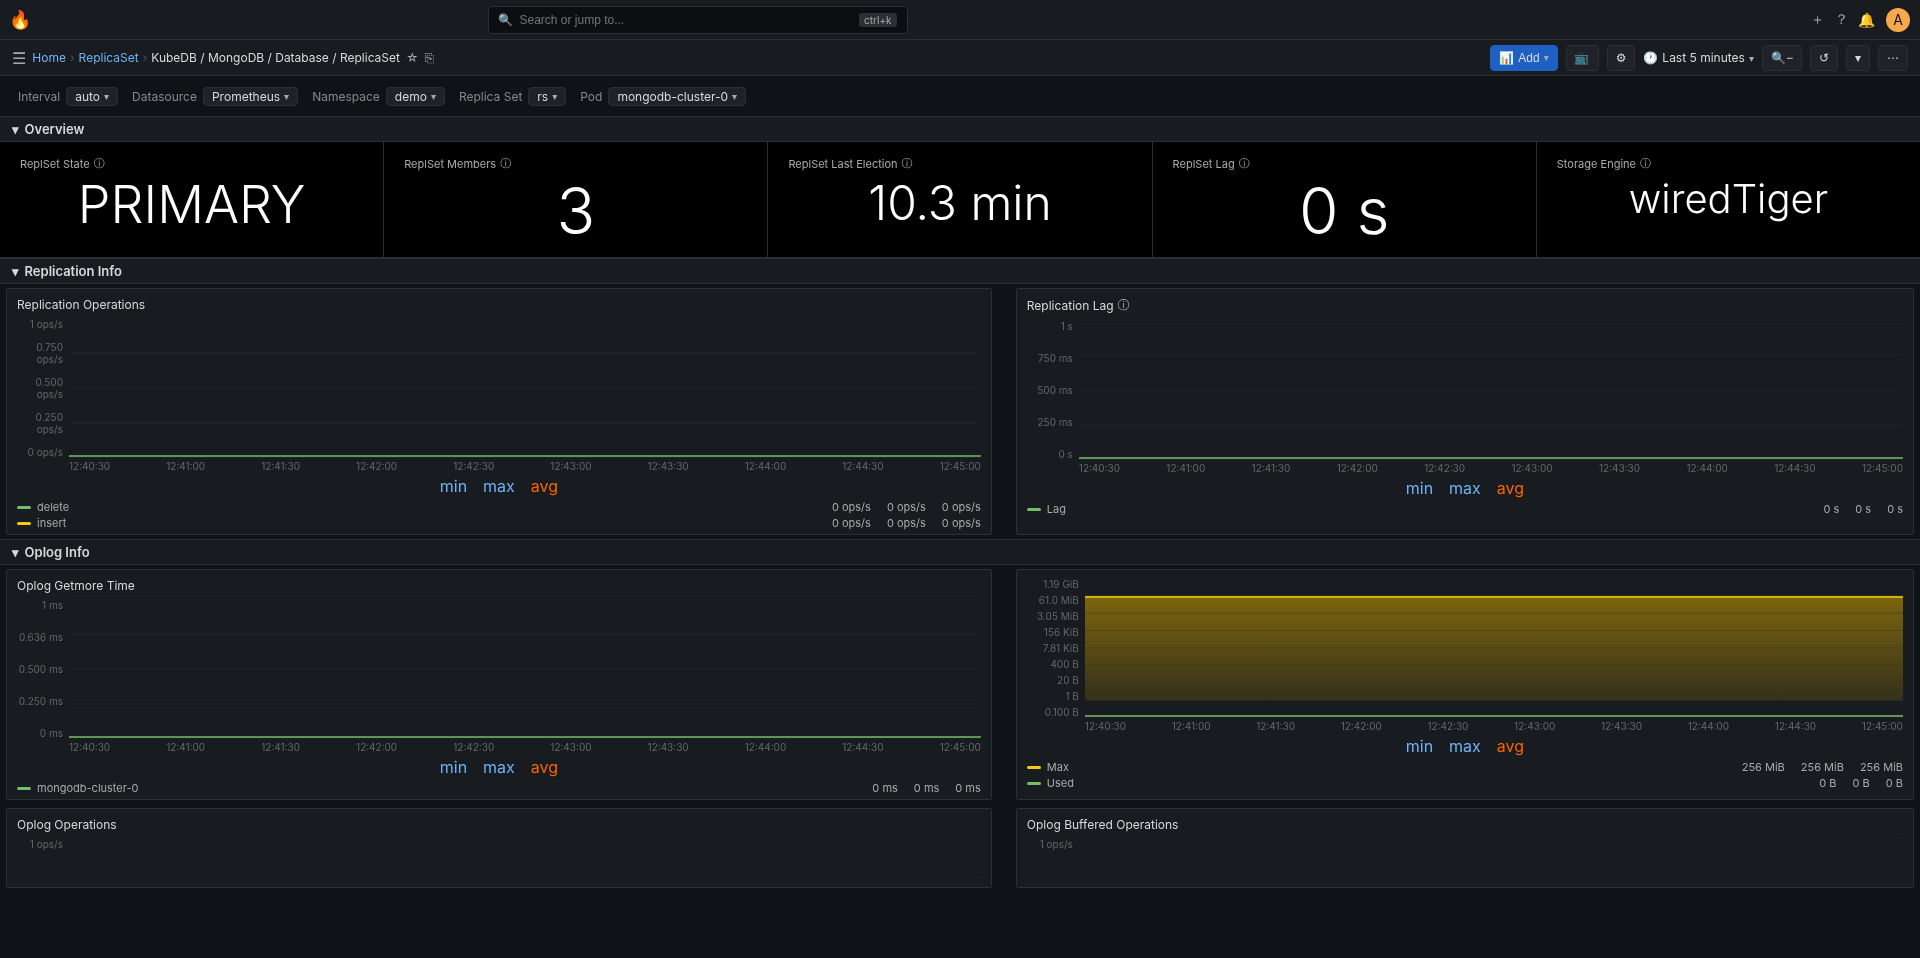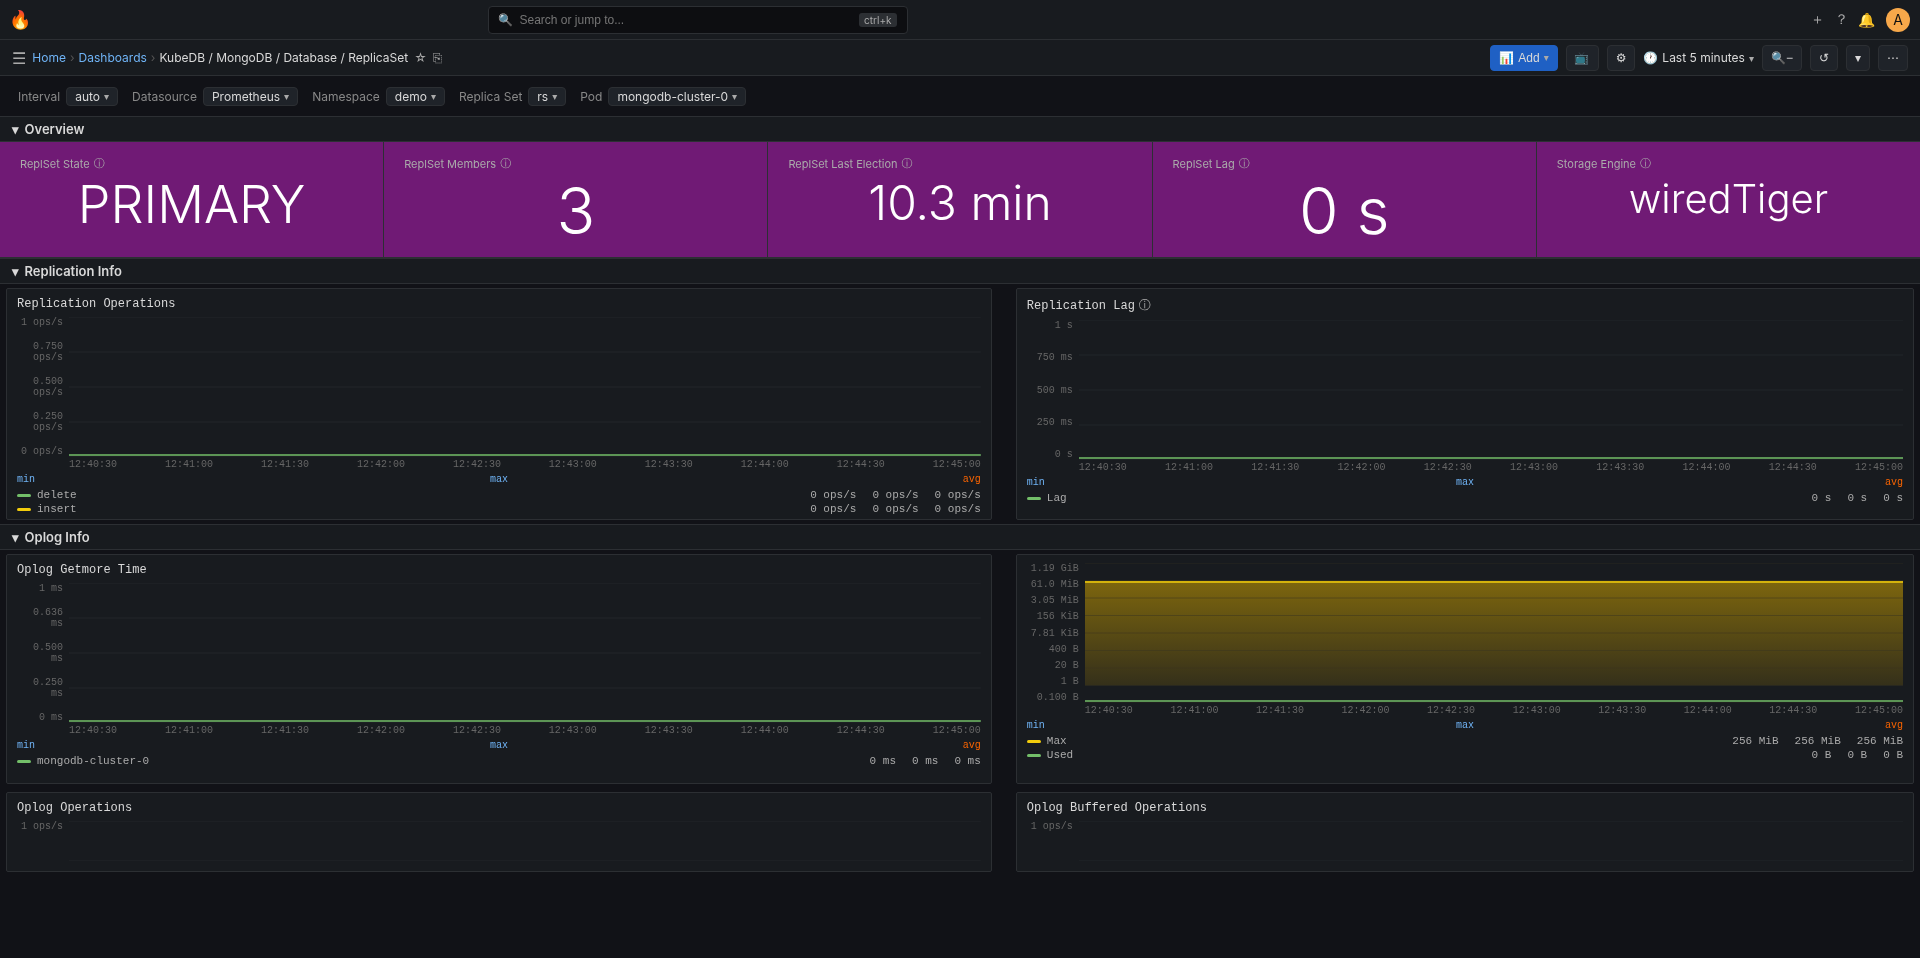--- a/index.html
+++ b/index.html
@@ -140,21 +140,21 @@
       gap: 6px;
       cursor: pointer;
       font-size: 13px;
       font-weight: 600;
       color: #d9d9d9;
     }
 
     
     .stats-row {
       display: flex;
-      background: #701a75;
+      background: #000000;
       border-bottom: 1px solid #2c2f33;
     }
     .stat-card {
       flex: 1;
       border-right: 1px solid #2c2f33;
       padding: 14px 20px;
       display: flex; flex-direction: column;
       min-height: 100px;
     }
     .stat-card:last-child { border-right: none; }
@@ -168,21 +168,20 @@
       font-size: 48px;
       font-weight: 300;
       color: #fff;
       line-height: 1;
       text-align: center;
     }
     .stat-value.xlarge { font-size: 52px; }
     .charts-row {
       display: flex;
       gap: 12px;
-      font-family: Liberation Mono, monospace;
     }
     .chart-panel {
       flex: 1;
       background: #181b1f;
       border: 1px solid #2c2f33;
       margin: 4px 6px;
       border-radius: 2px;
       padding: 8px 10px 4px;
       min-height: 230px;
       position: relative;
@@ -211,22 +210,22 @@
     .legend-left { display: flex; align-items: center; gap: 6px; }
     .legend-dot {
       width: 14px; height: 3px; border-radius: 2px;
       flex-shrink: 0;
     }
     .legend-stats {
       display: flex; gap: 16px; color: #aaa; font-size: 11px;
       justify-content: flex-end;
     }
     .legend-header {
-      display: flex; justify-content: space-between; gap: 16px;
-      color: #6fb3f5; font-size: 10px; margin-bottom: 2px;
+      display: flex; justify-content: center; gap: 16px;
+      color: #6fb3f5; font-size: 16px; margin-bottom: 2px;
     }
     .x-axis-labels {
       display: flex; justify-content: space-between;
       font-size: 10px; color: #666;
       margin-top: 2px;
     }
     .color-max { color: #6fb3f5; }
     .color-avg { color: #fa6400; }
     .color-min { color: #6fb3f5; }
   </style>
@@ -246,21 +245,21 @@
     <span class="top-bar-icon">🔔</span>
     <span class="top-bar-icon" style="background:#f7a84a;border-radius:50%;width:24px;height:24px;display:inline-flex;align-items:center;justify-content:center;font-size:14px;color:#111;">A</span>
   </div>
 </div>
 
 <div class="nav-bar">
   <span style="color:#aaa;font-size:16px;cursor:pointer;">☰</span>
   <div class="nav-breadcrumb">
     <a>Home</a>
     <span class="sep">›</span>
-    <a>Dashboards</a>
+    <a>ReplicaSet</a>
     <span class="sep">›</span>
     <span>KubeDB / MongoDB / Database / ReplicaSet</span>
   </div>
   <span style="color:#aaa;cursor:pointer;">☆</span>
   <span style="color:#aaa;cursor:pointer;">⎘</span>
 
   <div class="nav-bar-right">
     <button class="nav-btn primary">
       <span>📊</span>
       <span>Add</span>

